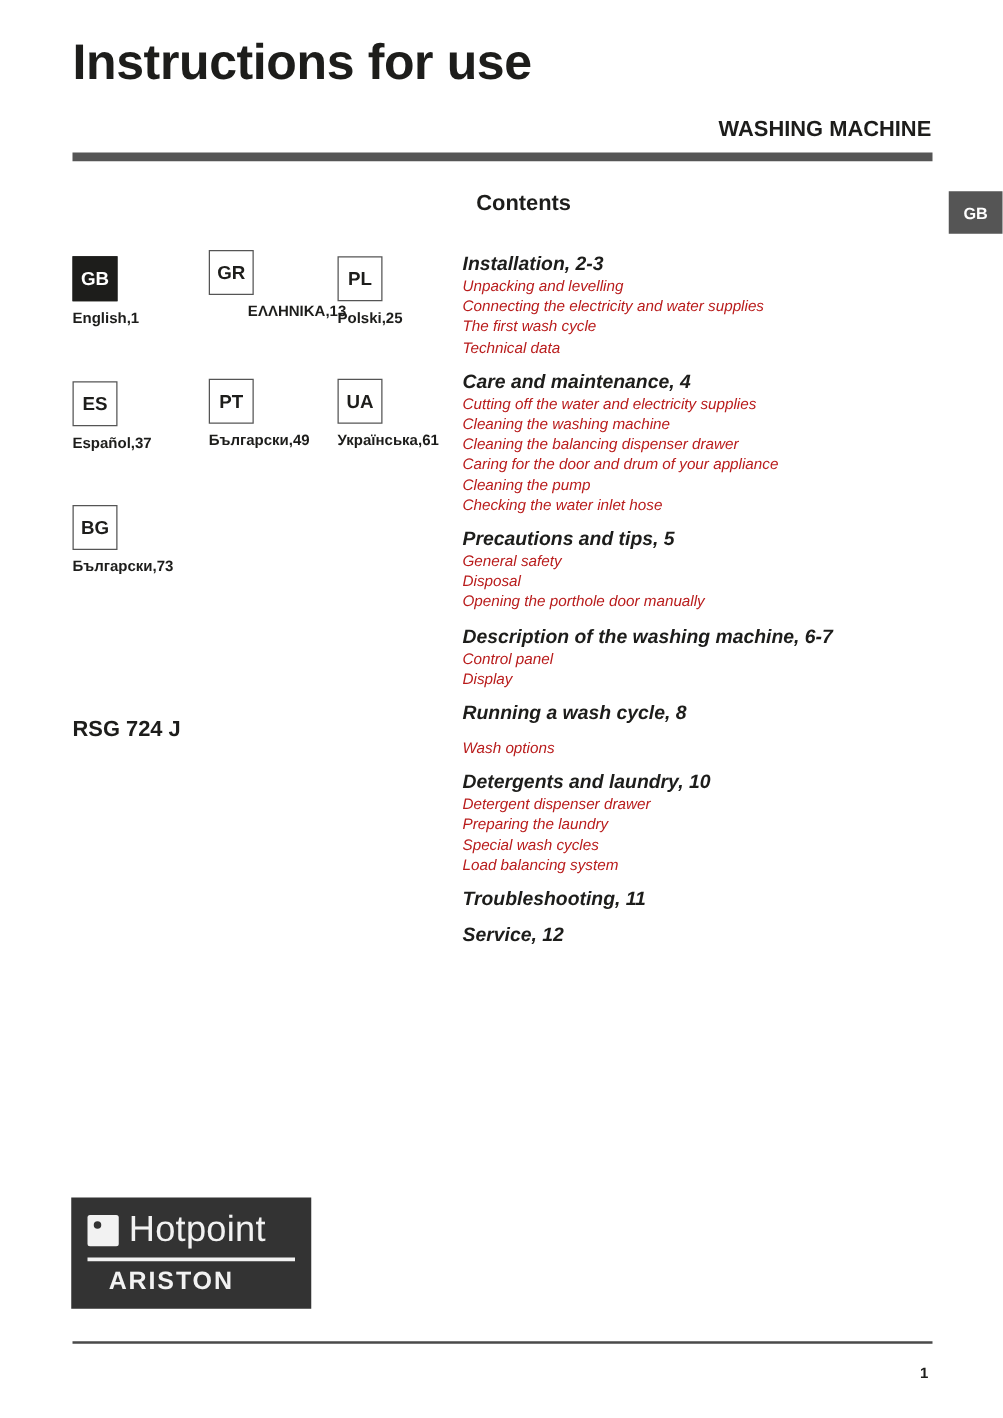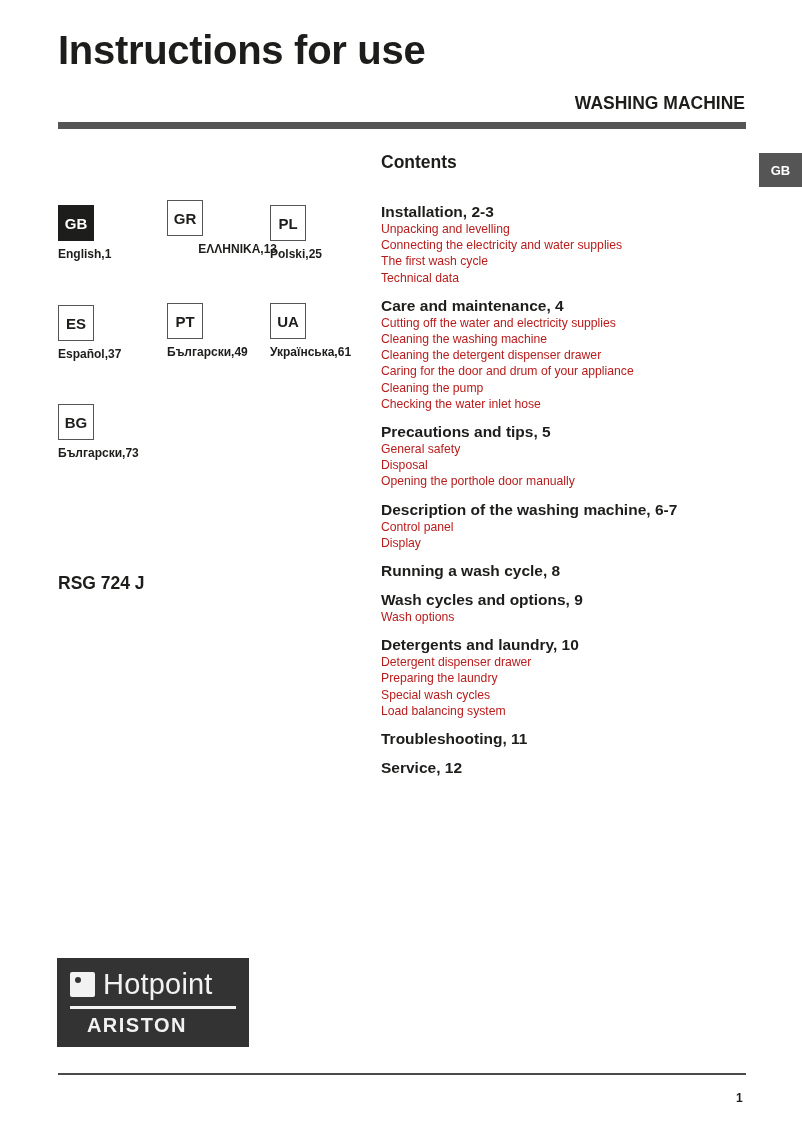--- a/index.html
+++ b/index.html
@@ -27,21 +27,21 @@
   .lang-box {
     width: 36px; height: 36px; border: 1px solid #555; box-sizing: border-box;
     display: flex; align-items: center; justify-content: center;
     font-weight: bold; font-size: 15px; color: #1d1d1b; background: #fff;
   }
   .lang-box.active { background: #1d1d1b; color: #fff; border-color: #1d1d1b; }
   .lang-label { margin-top: 6px; font-size: 12px; font-weight: bold; color: #1d1d1b; white-space: nowrap; }
 
   .model { left: 58px; top: 573px; font-size: 17.5px; font-weight: bold; color: #1d1d1b; }
 
-  .toc { left: 381px; top: 202px; width: 380px; }
+  .toc { left: 370px; top: 202px; width: 380px; font-style: italic; }
   .toc-section { margin-bottom: 10px; }
   .toc-head { font-size: 15.5px; font-weight: bold; color: #1d1d1b; line-height: 19px; white-space: nowrap; }
   .toc-item { font-size: 12.2px; color: #b91c1c; line-height: 16.2px; white-space: nowrap; }
 
   .logo {
     left: 57px; top: 958px; width: 192px; height: 89px; background: #333333;
   }
   .logo-top { position: absolute; left: 13px; top: 11px; display: flex; align-items: center; }
   .logo-square { width: 25px; height: 25px; background: #f2f2f2; border-radius: 2px; position: relative; margin-right: 8px; }
   .logo-square::after { content: ""; position: absolute; left: 5px; top: 5px; width: 6px; height: 6px; border-radius: 50%; background: #333; }
@@ -98,41 +98,40 @@
     <div class="toc-head">Installation, 2-3</div>
     <div class="toc-item">Unpacking and levelling</div>
     <div class="toc-item">Connecting the electricity and water supplies</div>
     <div class="toc-item">The first wash cycle</div>
     <div class="toc-item">Technical data</div>
   </div>
   <div class="toc-section">
     <div class="toc-head">Care and maintenance, 4</div>
     <div class="toc-item">Cutting off the water and electricity supplies</div>
     <div class="toc-item">Cleaning the washing machine</div>
-    <div class="toc-item">Cleaning the detergent dispenser drawer</div>
+    <div class="toc-item">Cleaning the balancing dispenser drawer</div>
     <div class="toc-item">Caring for the door and drum of your appliance</div>
     <div class="toc-item">Cleaning the pump</div>
     <div class="toc-item">Checking the water inlet hose</div>
   </div>
   <div class="toc-section">
     <div class="toc-head">Precautions and tips, 5</div>
     <div class="toc-item">General safety</div>
     <div class="toc-item">Disposal</div>
     <div class="toc-item">Opening the porthole door manually</div>
   </div>
   <div class="toc-section">
     <div class="toc-head">Description of the washing machine, 6-7</div>
     <div class="toc-item">Control panel</div>
     <div class="toc-item">Display</div>
   </div>
   <div class="toc-section">
     <div class="toc-head">Running a wash cycle, 8</div>
   </div>
   <div class="toc-section">
-    <div class="toc-head">Wash cycles and options, 9</div>
     <div class="toc-item">Wash options</div>
   </div>
   <div class="toc-section">
     <div class="toc-head">Detergents and laundry, 10</div>
     <div class="toc-item">Detergent dispenser drawer</div>
     <div class="toc-item">Preparing the laundry</div>
     <div class="toc-item">Special wash cycles</div>
     <div class="toc-item">Load balancing system</div>
   </div>
   <div class="toc-section">

